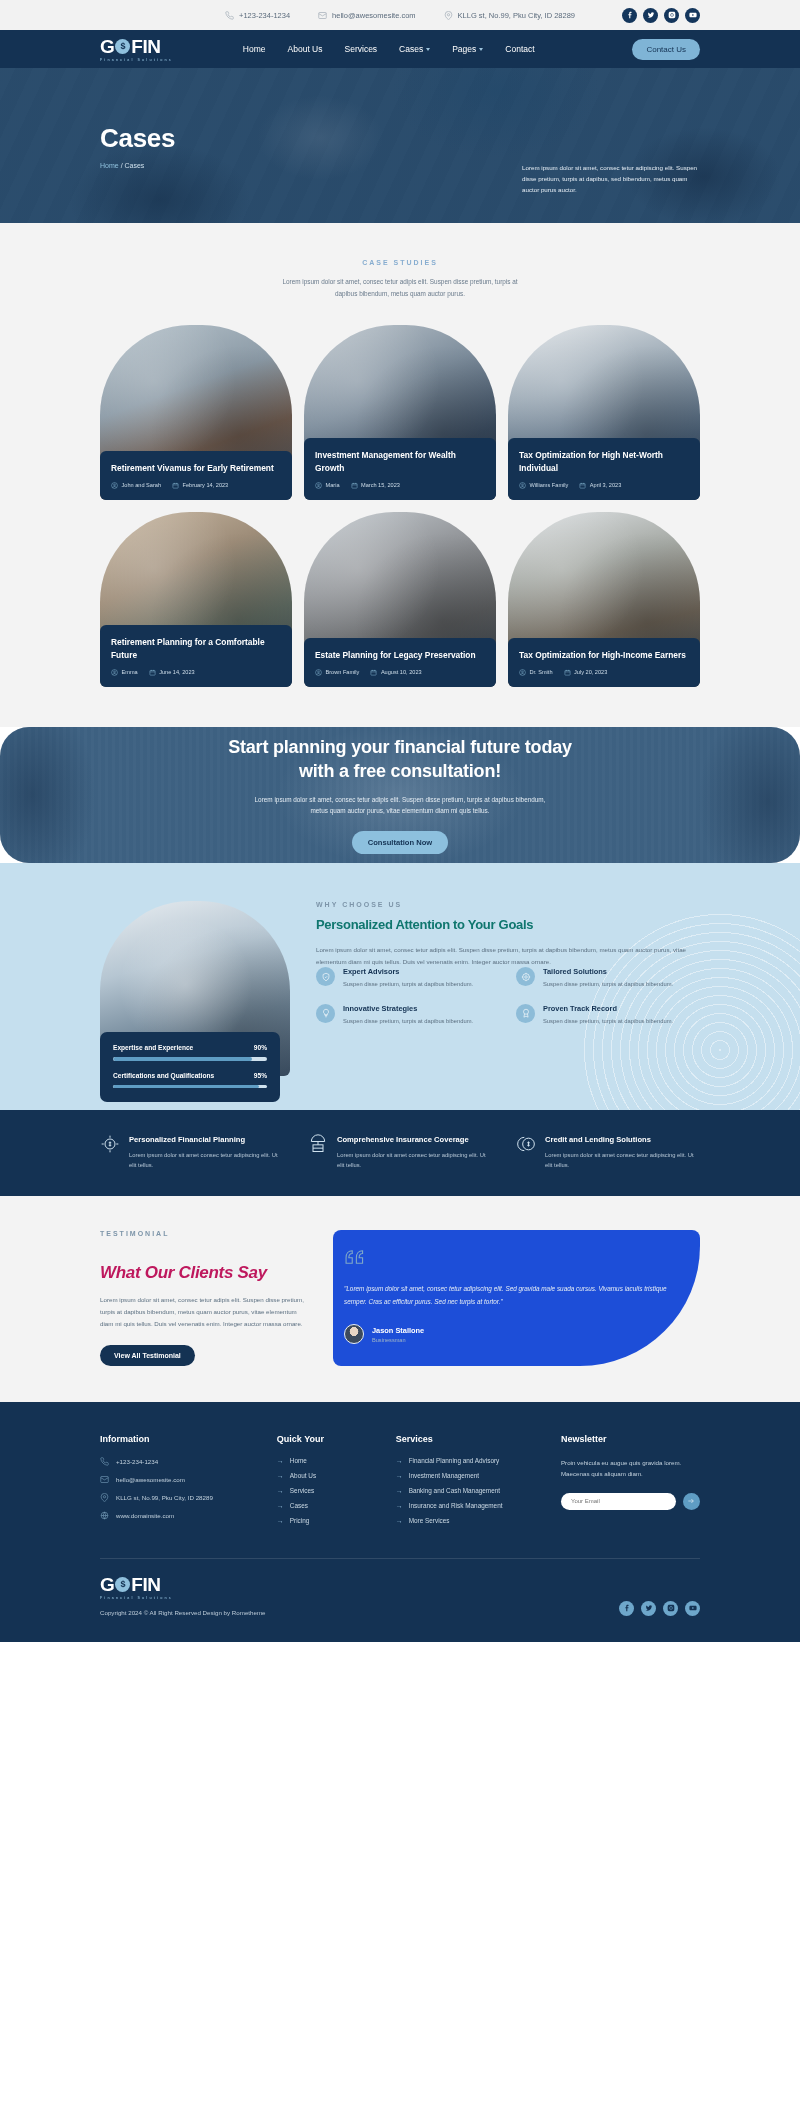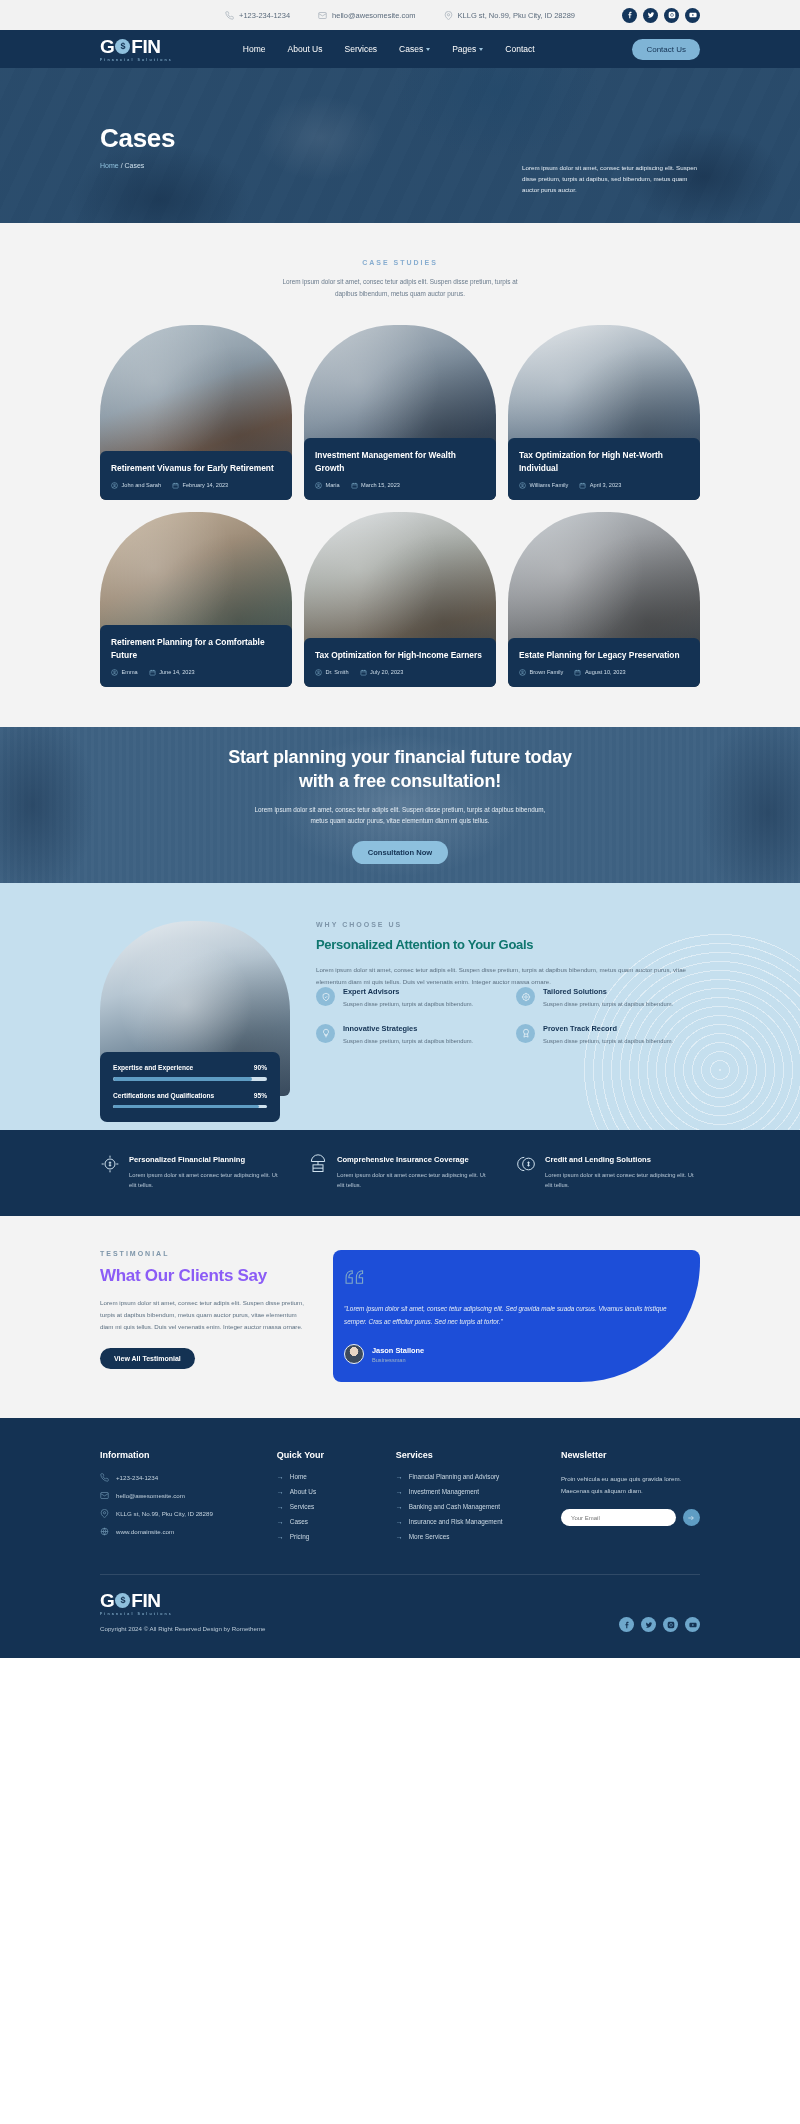--- a/index.html
+++ b/index.html
@@ -118,26 +118,26 @@
     background: #143253; border-radius: 6px;
     padding: 11px 11px 11px; color: #fff;
   }
   .card-title { font-size: 8.4px; font-weight: 700; line-height: 1.45; }
   .card-meta { display: flex; gap: 11px; margin-top: 8px; align-items: center; }
   .meta { display: flex; align-items: center; gap: 3.5px; font-size: 5.6px; color: #cfdeea; }
   .meta svg { width: 7px; height: 7px; stroke: #8fc0dd; fill: none; stroke-width: 1.6; }
 
   
   .cta {
-    height: 156px; position: relative; overflow: hidden;
+    height: 136px; position: relative; overflow: hidden;
     background:
       linear-gradient(rgba(47,85,120,.82), rgba(47,85,120,.82)),
       repeating-linear-gradient(90deg, #93a8bb 0 3px, #7e95aa 3px 7px),
       #6c8399;
-    display: flex; flex-direction: column; align-items: center; justify-content: center;
+    display: flex; flex-direction: column; justify-content: center; border-radius: 29px;
   }
   .cta::before {
     content: ""; position: absolute; inset: 0;
     background:
       radial-gradient(ellipse 190px 110px at 50% 50%, rgba(220,230,240,.18), transparent 65%),
       radial-gradient(ellipse 90px 140px at 4% 50%, rgba(25,50,78,.5), transparent 70%),
       radial-gradient(ellipse 100px 140px at 96% 55%, rgba(25,50,78,.5), transparent 70%);
   }
   .cta-in { position: relative; z-index: 2; text-align: center; }
   .cta h2 { font-size: 18px; color: #fff; font-weight: 800; line-height: 1.35; letter-spacing: -.2px; }
@@ -198,21 +198,21 @@
   .st { display: flex; gap: 9px; }
   .st-ico { flex: 0 0 20px; }
   .st-ico svg { width: 20px; height: 20px; stroke: #cfe1ee; fill: none; stroke-width: 1.2; }
   .st-t { font-size: 7.6px; font-weight: 700; color: #fff; line-height: 1.45; }
   .st-d { font-size: 5.8px; line-height: 1.7; color: #b7c8d7; margin-top: 6px; }
 
   
   .testi { background: #f3f3f3; padding: 34px 100px 36px; display: flex; gap: 28px; }
   .testi-left { width: 205px; }
   .testi-left .eyebrow { text-align: left; color: #7d95a9; }
-  .testi-left h2 { font-size: 17px; font-weight: 800; color: #8b5cf6; margin-top: 9px; letter-spacing: -.3px; }
+  .testi-left h2 { font-size: 17px; font-weight: 800; color: #be185d; margin-top: 26px; letter-spacing: -.3px; font-style: italic; }
   .testi-p { font-size: 6.2px; line-height: 1.9; color: #5b6f80; margin-top: 11px; }
   .btn-testi {
     margin-top: 15px; background: #143253; color: #fff;
     font-size: 7px; font-weight: 600; padding: 7px 14px; border-radius: 20px;
     border: none; cursor: pointer;
   }
   .testi-card {
     flex: 1; background: #1d4ed8; border-radius: 8px 8px 120px 8px;
     padding: 18px 22px 18px 11px; color: #fff; position: relative;
   }
@@ -452,65 +452,65 @@
                   <path d="M3 10h18M8 3v4M16 3v4"></path>
                 </svg>
                 <span>June 14, 2023</span>
               </span>
           </div>
         </div>
       </article>
 
       <article class="card">
         <div class="card-img">
+            <div class="ph ph6"></div>
+          </div>
+        <div class="card-body">
+          <div class="card-title">Estate Planning for Legacy Preservation</div>
+          <div class="card-meta">
+            <span class="meta">
+                <svg viewBox="0 0 24 24">
+                  <circle cx="12" cy="12" r="10"></circle>
+                  <circle cx="12" cy="10" r="3"></circle>
+                  <path d="M6.2 19a6.5 6.5 0 0 1 11.6 0"></path>
+                </svg>
+                <span>Brown Family</span>
+              </span>
+            <span class="meta">
+                <svg viewBox="0 0 24 24">
+                  <rect x="3" y="5" width="18" height="16" rx="2"></rect>
+                  <path d="M3 10h18M8 3v4M16 3v4"></path>
+                </svg>
+                <span>August 10, 2023</span>
+              </span>
+          </div>
+        </div>
+      </article>
+
+      <article class="card">
+        <div class="card-img">
             <div class="ph ph5"></div>
           </div>
         <div class="card-body">
           <div class="card-title">Tax Optimization for High-Income Earners</div>
           <div class="card-meta">
             <span class="meta">
                 <svg viewBox="0 0 24 24">
                   <circle cx="12" cy="12" r="10"></circle>
                   <circle cx="12" cy="10" r="3"></circle>
                   <path d="M6.2 19a6.5 6.5 0 0 1 11.6 0"></path>
                 </svg>
                 <span>Dr. Smith</span>
               </span>
             <span class="meta">
                 <svg viewBox="0 0 24 24">
                   <rect x="3" y="5" width="18" height="16" rx="2"></rect>
                   <path d="M3 10h18M8 3v4M16 3v4"></path>
                 </svg>
                 <span>July 20, 2023</span>
-              </span>
-          </div>
-        </div>
-      </article>
-
-      <article class="card">
-        <div class="card-img">
-            <div class="ph ph6"></div>
-          </div>
-        <div class="card-body">
-          <div class="card-title">Estate Planning for Legacy Preservation</div>
-          <div class="card-meta">
-            <span class="meta">
-                <svg viewBox="0 0 24 24">
-                  <circle cx="12" cy="12" r="10"></circle>
-                  <circle cx="12" cy="10" r="3"></circle>
-                  <path d="M6.2 19a6.5 6.5 0 0 1 11.6 0"></path>
-                </svg>
-                <span>Brown Family</span>
-              </span>
-            <span class="meta">
-                <svg viewBox="0 0 24 24">
-                  <rect x="3" y="5" width="18" height="16" rx="2"></rect>
-                  <path d="M3 10h18M8 3v4M16 3v4"></path>
-                </svg>
-                <span>August 10, 2023</span>
               </span>
           </div>
         </div>
       </article>
     </div>
   </section>
 
   <section class="cta">
     <div class="cta-in">
       <h2><span>Start planning your financial future today</span><br><span>with a free consultation!</span></h2>

